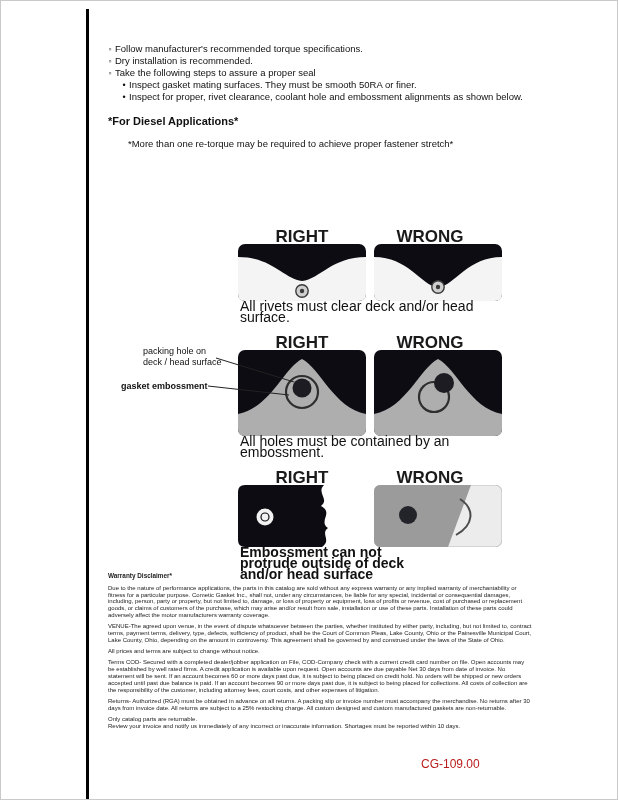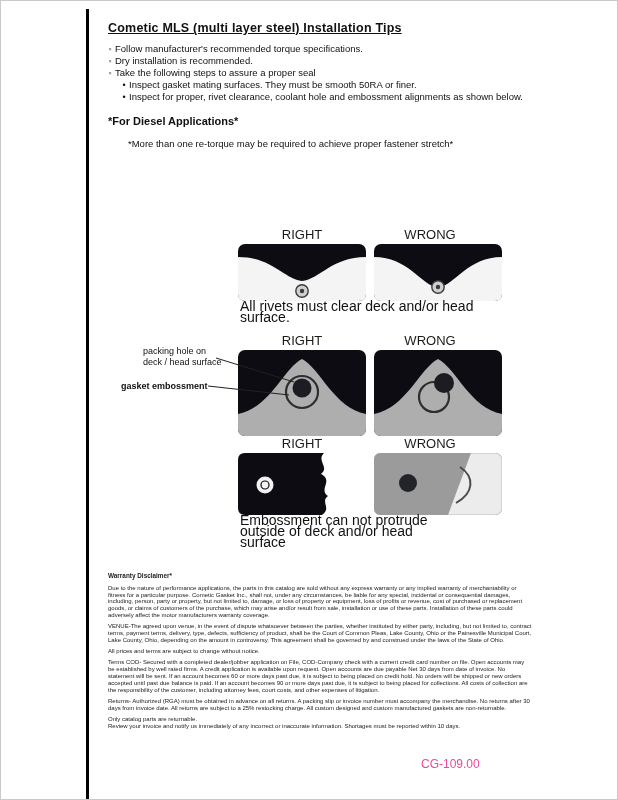--- a/index.html
+++ b/index.html
@@ -16,46 +16,45 @@
   .bullet-row .marker{width:10px;text-align:center;flex:0 0 auto;font-size:9px;}
   .sub{margin-left:14px;}
 
   .diesel{position:absolute;left:107px;top:113px;width:432px;font-size:9.5px;line-height:11.5px;}
   .diesel-heading{font-size:11px;font-weight:bold;margin:2px 0 10px 0;}
   .diesel p{margin:0 0 11px 0;}
   .diesel .note{margin-top:9px;margin-left:20px;}
 
   .diagrams{position:absolute;left:237px;top:226px;width:264px;}
   .diagram-row{position:relative;}
-  .fig-headers{display:flex;height:17px;font-size:13px;color:#1a1a1a;}
+  .fig-headers{display:flex;height:17px;font-size:17px;color:#1a1a1a;font-weight:bold;}
   .fig-headers span{width:128px;text-align:center;}
   .figs{display:flex;gap:8px;}
   .figs svg{display:block;}
   .caption{font-size:14px;margin:0 0 10px 2px;line-height:11px;}
-  .caption.two-line{width:200px;}
+  .caption.two-line{width:200px;font-weight:bold;}
 
   .callout{position:absolute;font-size:9px;line-height:10.5px;white-space:nowrap;}
   .callout-coolant{left:-95px;top:13px;}
   .callout-gasket{left:-117px;top:48px;font-weight:bold;}
   .callout-lines{position:absolute;left:-130px;top:10px;pointer-events:none;}
 
   .disclaimer{position:absolute;left:107px;top:572px;width:424px;font-size:6px;
               line-height:6.8px;color:#222;}
   .disclaimer-heading{font-weight:bold;font-size:6.4px;margin:0 0 5px 0;}
   .disclaimer p{margin:0 0 4.5px 0;}
 
-  .footer-code{position:absolute;left:420px;top:756px;font-size:12px;color:#ec4899;}
+  .footer-code{position:absolute;left:420px;top:756px;font-size:12px;color:#b91c1c;}
 </style>
 </head>
 <body>
 
 <div class="page">
   <div class="left-rule"></div>
 
-  <div class="title">Cometic MLS (multi layer steel) Installation Tips</div>
 
   <div class="tips">
     <div class="bullet-row">
       <span class="marker">◦</span>
       <span>Follow manufacturer's recommended torque specifications.</span>
     </div>
     <div class="bullet-row">
       <span class="marker">◦</span>
       <span>Dry installation is recommended.</span>
     </div>
@@ -123,20 +122,21 @@
           <circle cx="64" cy="42" r="16" fill="none" stroke="#2e2e2e" stroke-width="2.2"></circle>
           <circle cx="64" cy="38" r="9.5" fill="#1c1c22"></circle>
         </svg>
         <svg width="128" height="86" viewBox="0 0 128 86">
           <rect width="128" height="86" rx="7" fill="#0c0c12"></rect>
           <path d="M0,79 Q0,86 7,86 L121,86 Q128,86 128,79 L128,64 C96,58 82,18 64,9 C46,18 32,58 0,64 Z" fill="#aeaeae"></path>
           <circle cx="60" cy="47" r="15" fill="none" stroke="#2e2e2e" stroke-width="2.2"></circle>
           <circle cx="70" cy="33" r="10" fill="#1c1c22"></circle>
         </svg>
       </div>
+      <div class="caption">All holes must be contained by an embossment.</div>
     </div>
 
     <div class="diagram-row">
       <div class="fig-headers">
         <span>RIGHT</span>
         <span>WRONG</span>
       </div>
       <div class="figs">
         <svg width="128" height="62" viewBox="0 0 128 62">
           <path d="M7,0 L86,0 C78,8 92,14 83,21 C96,28 80,36 90,43 C82,49 94,55 84,62 L7,62 Q0,62 0,55 L0,7 Q0,0 7,0 Z" fill="#0c0c12"></path>

